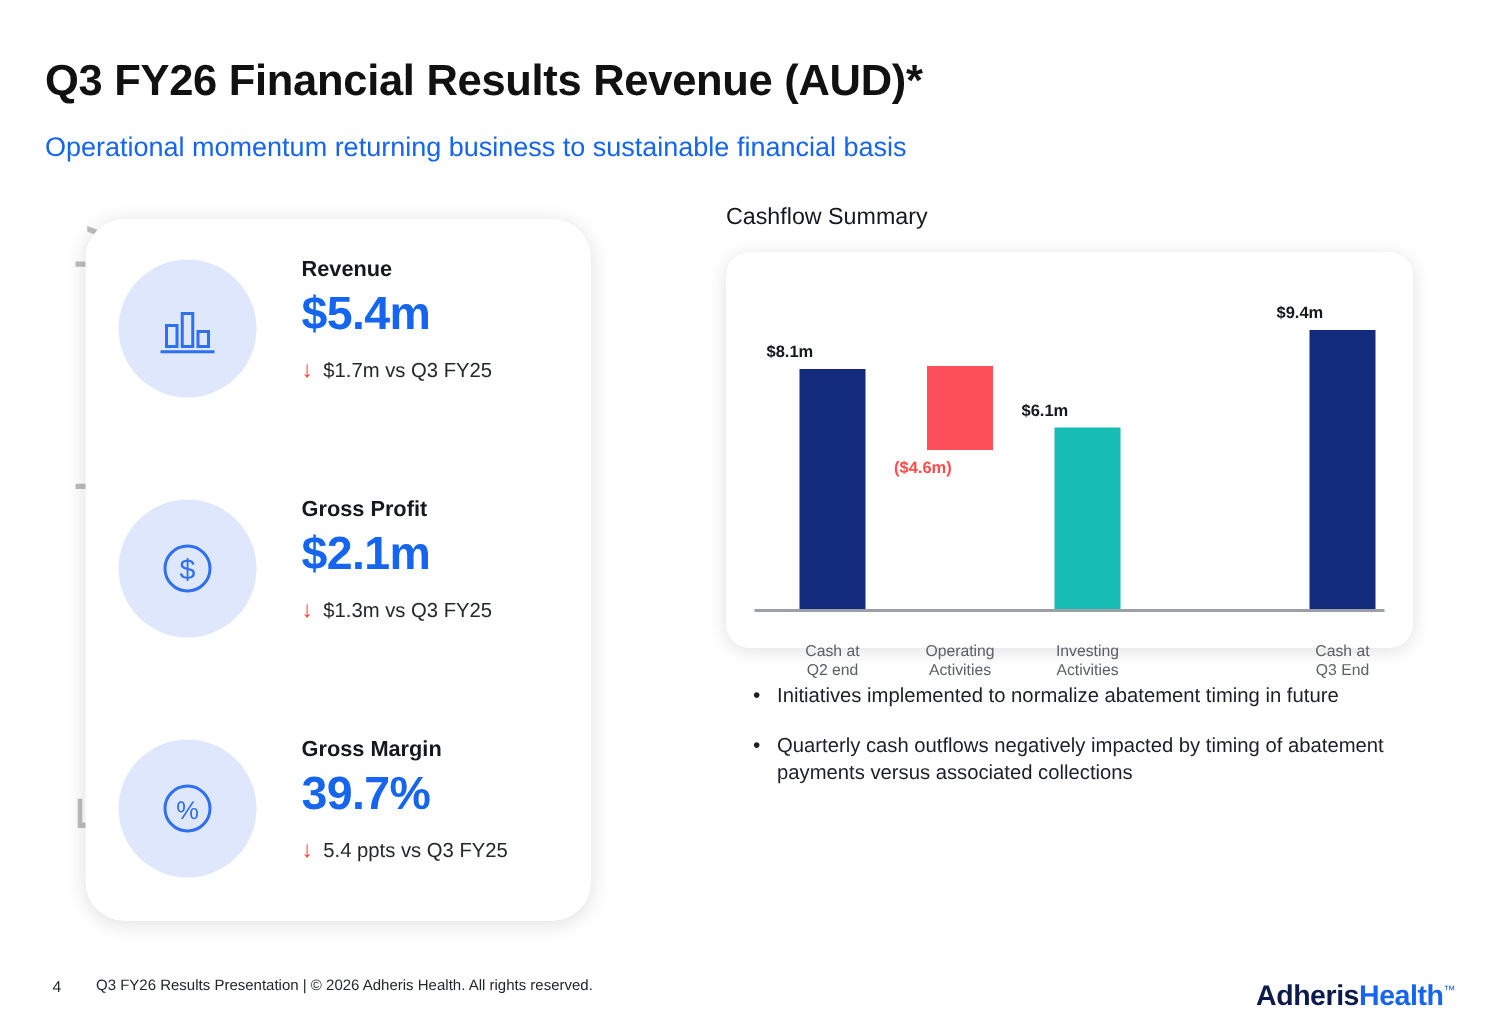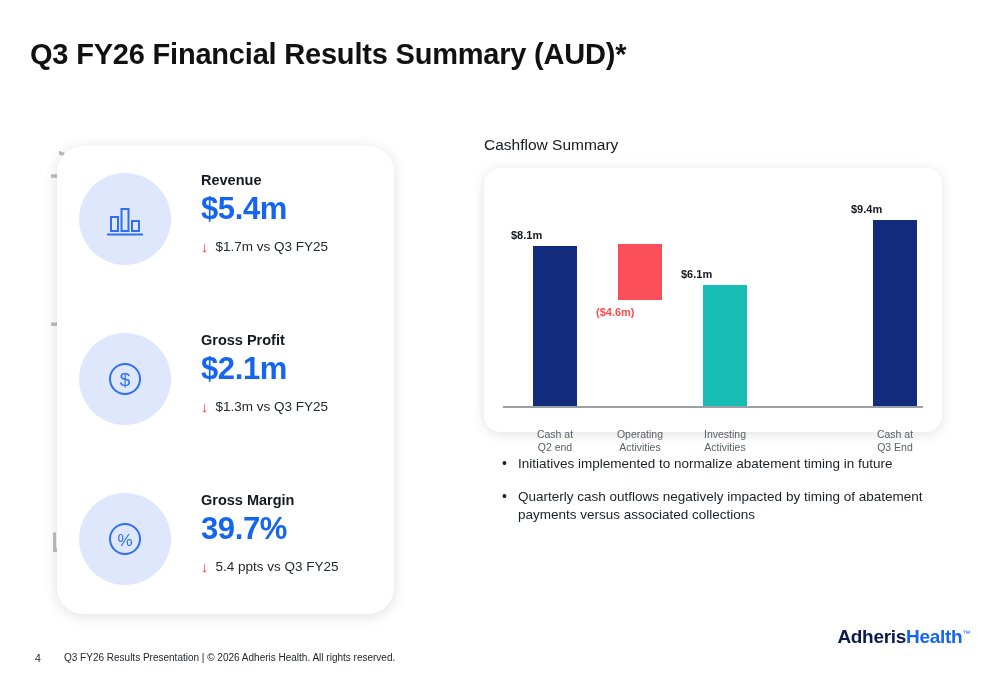--- a/index.html
+++ b/index.html
@@ -233,42 +233,43 @@
   .footer-text {
     position: absolute;
     left: 64px;
     top: 652px;
     font-size: 10px;
     color: #22262d;
   }
   .logo {
     position: absolute;
     right: 30px;
-    top: 626px;
+    top: 654px;
     font-size: 19px;
     font-weight: bold;
     color: #0d1b4b;
     letter-spacing: -0.3px;
   }
   .logo .health { color: #1565f0; }
   .logo .tm {
     font-size: 8px;
     vertical-align: super;
     color: #1565f0;
     font-weight: normal;
   }
 </style>
 </head>
 <body>
 
 <div class="slide">
 
   <div class="watermark">For personal use only</div>
 
-  <div class="title">Q3 FY26 Financial Results Summary (AUD)*</div>
+  <div class="title">Q3 FY26 Financial Results Revenue (AUD)*</div>
+  <div class="subtitle">Operational momentum returning business to sustainable financial basis</div>
 
   <div class="kpi-card">
 
     <div class="kpi-row r1">
       <div class="kpi-circle">
         <svg width="44" height="40" viewBox="0 0 44 40">
           <rect x="8" y="18" width="7" height="14" fill="none" stroke="#2f6ff0" stroke-width="2"></rect>
           <rect x="18.5" y="10" width="7" height="22" fill="none" stroke="#2f6ff0" stroke-width="2"></rect>
           <rect x="29" y="22" width="7" height="10" fill="none" stroke="#2f6ff0" stroke-width="2"></rect>
           <line x1="4" y1="35.5" x2="40" y2="35.5" stroke="#2f6ff0" stroke-width="2"></line>

